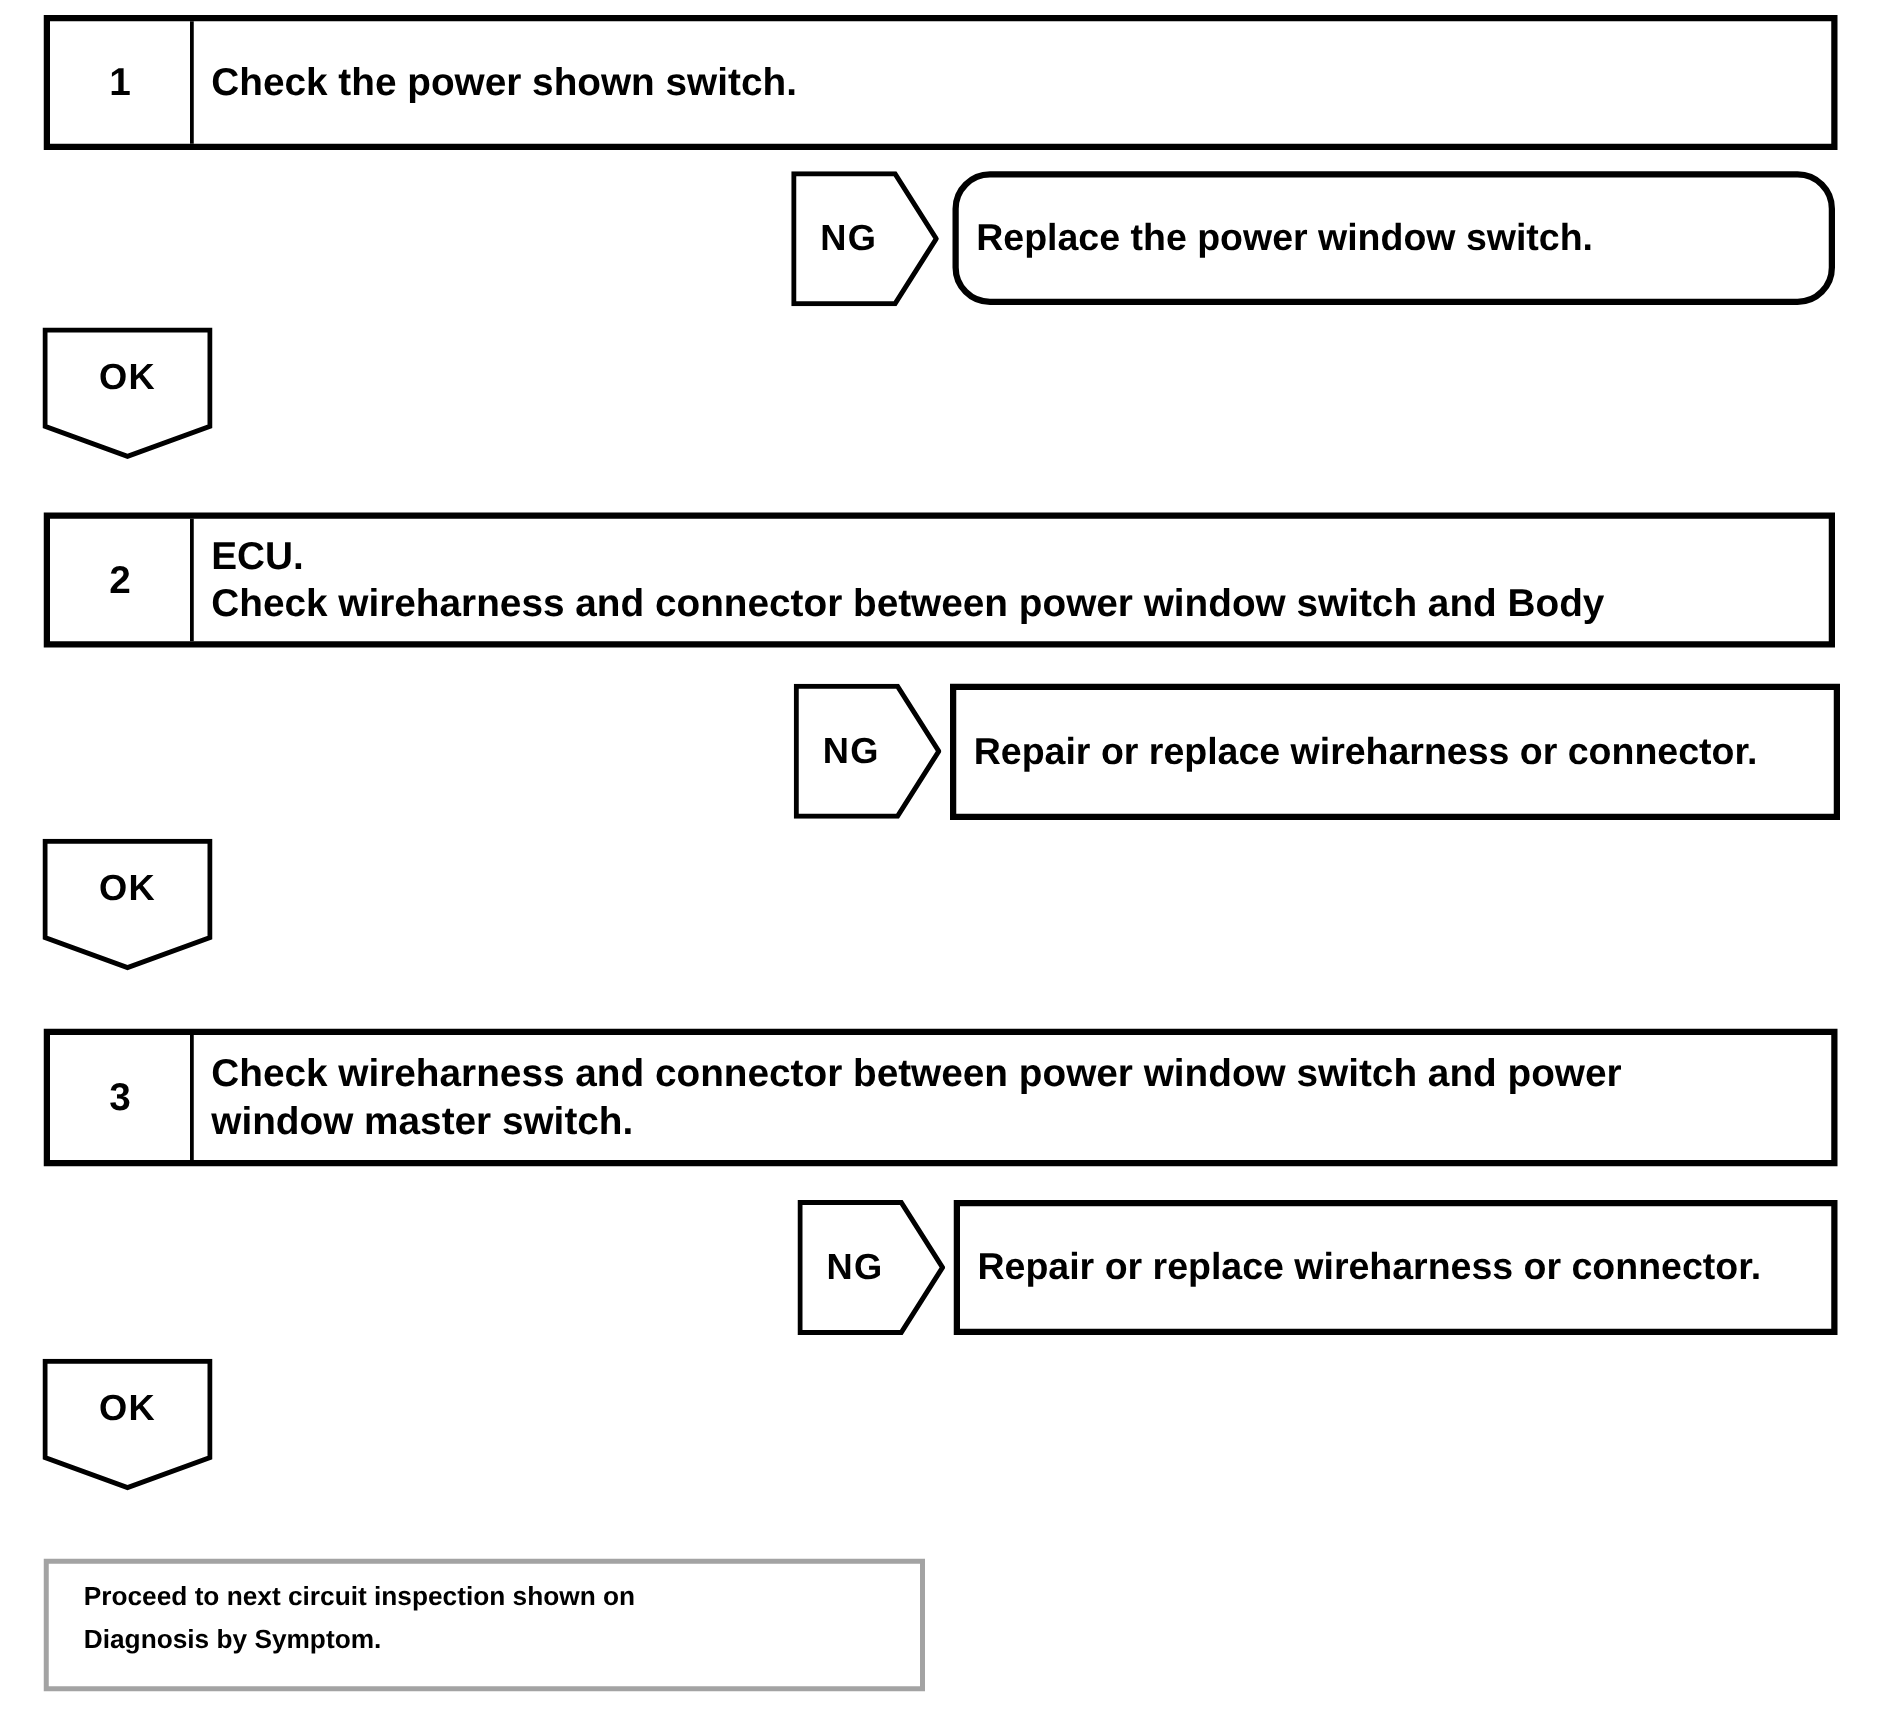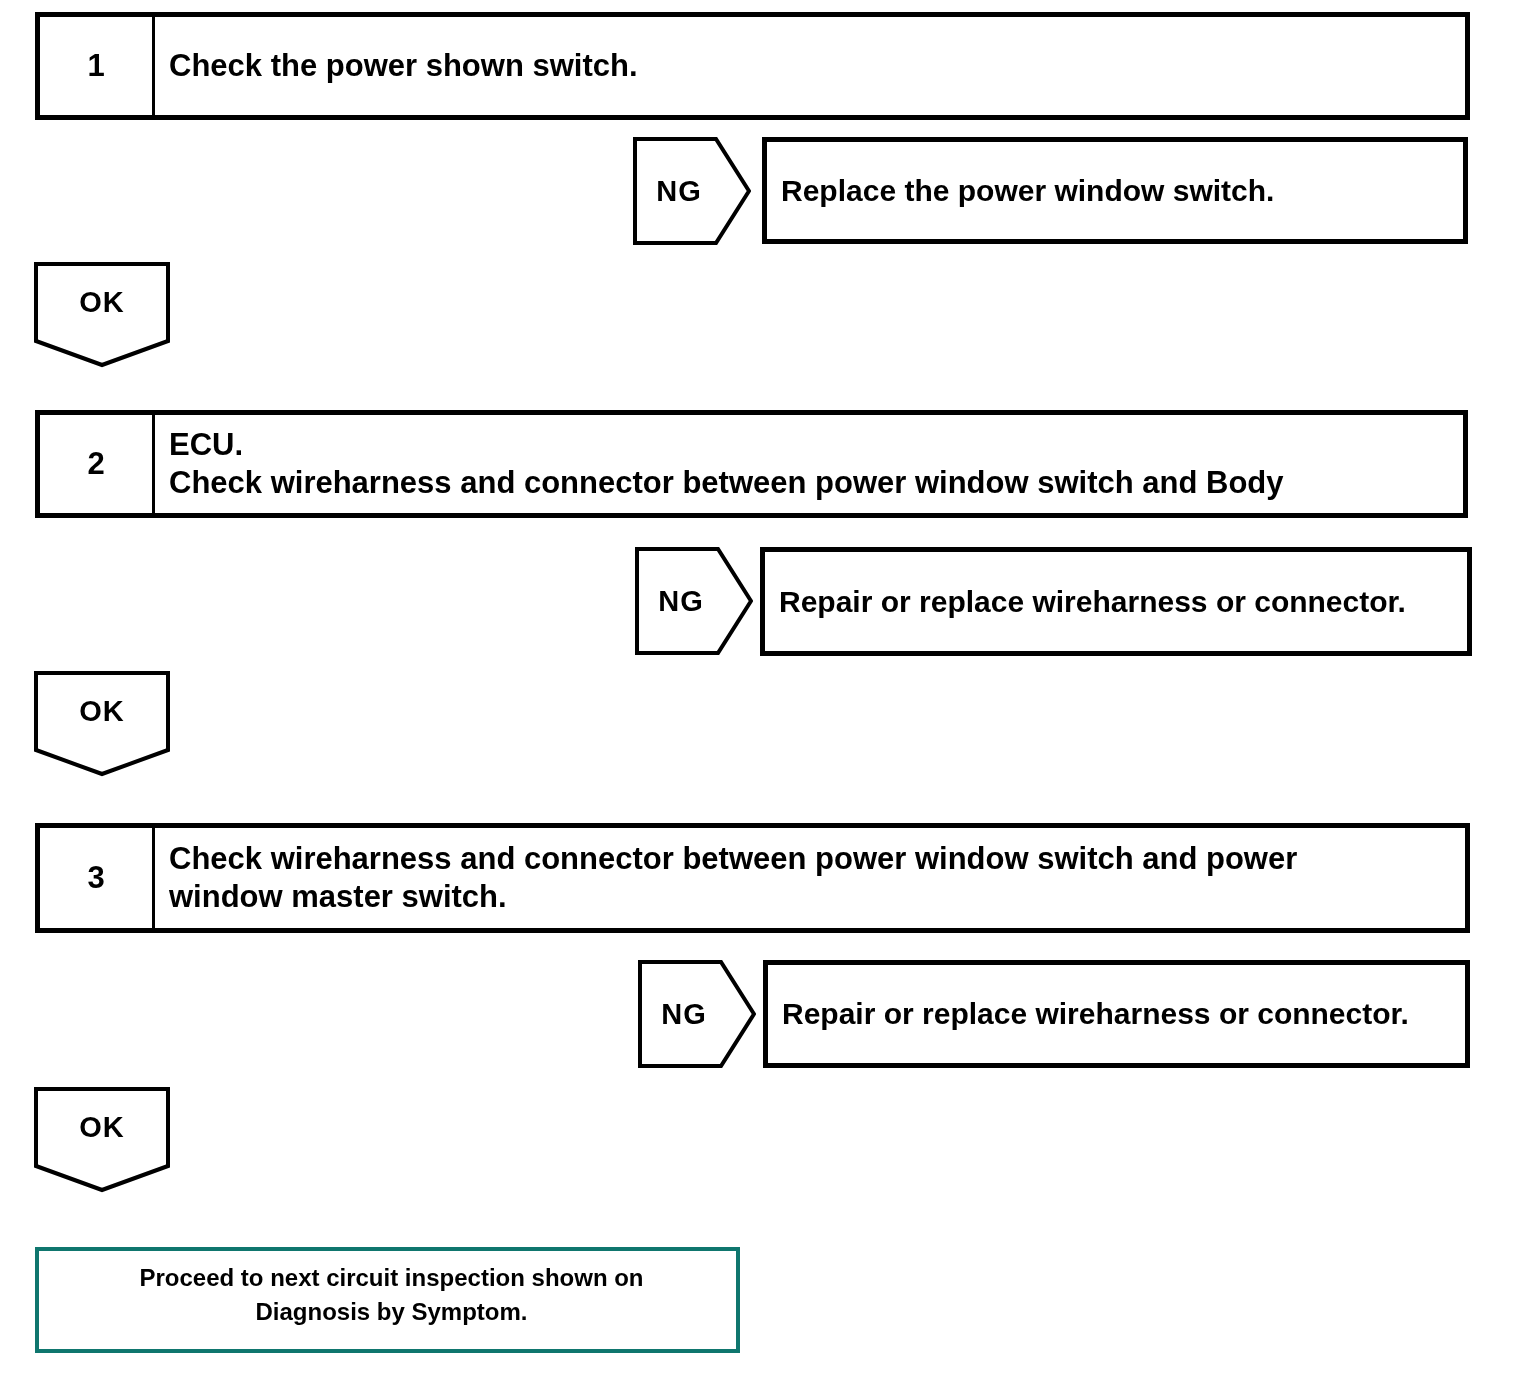--- a/index.html
+++ b/index.html
@@ -85,26 +85,25 @@
     display: flex;
     align-items: center;
     justify-content: center;
     font-size: 29px;
     letter-spacing: 1px;
   }
 
   
   .end-box {
     box-sizing: border-box;
-    border: 4px solid #0f766e;
+    border: 4px solid #a3a3a3;
     background: #ffffff;
     padding: 10px 20px 0 28px;
-    font-size: 24px;
+    font-size: 21px;
     line-height: 34px;
-    text-align: center;
   }
 </style>
 </head>
 <body>
 
 <div class="page">
 
   <div class="abs step-box" style="left:35px; top:12px; width:1435px; height:108px;">
     <div class="step-num">1</div>
     <div class="step-text">
@@ -113,21 +112,21 @@
     </div>
   </div>
 
   <div class="abs ng-arrow" style="left:633px; top:137px;">
     <svg width="118" height="108" viewBox="0 0 118 108">
       <polygon points="2,2 83,2 116,54 83,106 2,106" fill="#ffffff" stroke="#000000" stroke-width="4"></polygon>
     </svg>
     <div class="ng-label">NG</div>
   </div>
 
-  <div class="abs result-box" style="left:762px; top:137px; width:706px; height:107px;">
+  <div class="abs result-box" style="left:762px; top:137px; width:706px; height:107px;border-radius:30px;">
     <div>Replace the power window switch.</div>
   </div>
 
   <div class="abs ok-arrow" style="left:34px; top:262px;">
     <svg width="136" height="106" viewBox="0 0 136 106">
       <polygon points="2,2 134,2 134,79 68,103 2,79" fill="#ffffff" stroke="#000000" stroke-width="4"></polygon>
     </svg>
     <div class="ok-label">OK</div>
   </div>
 

